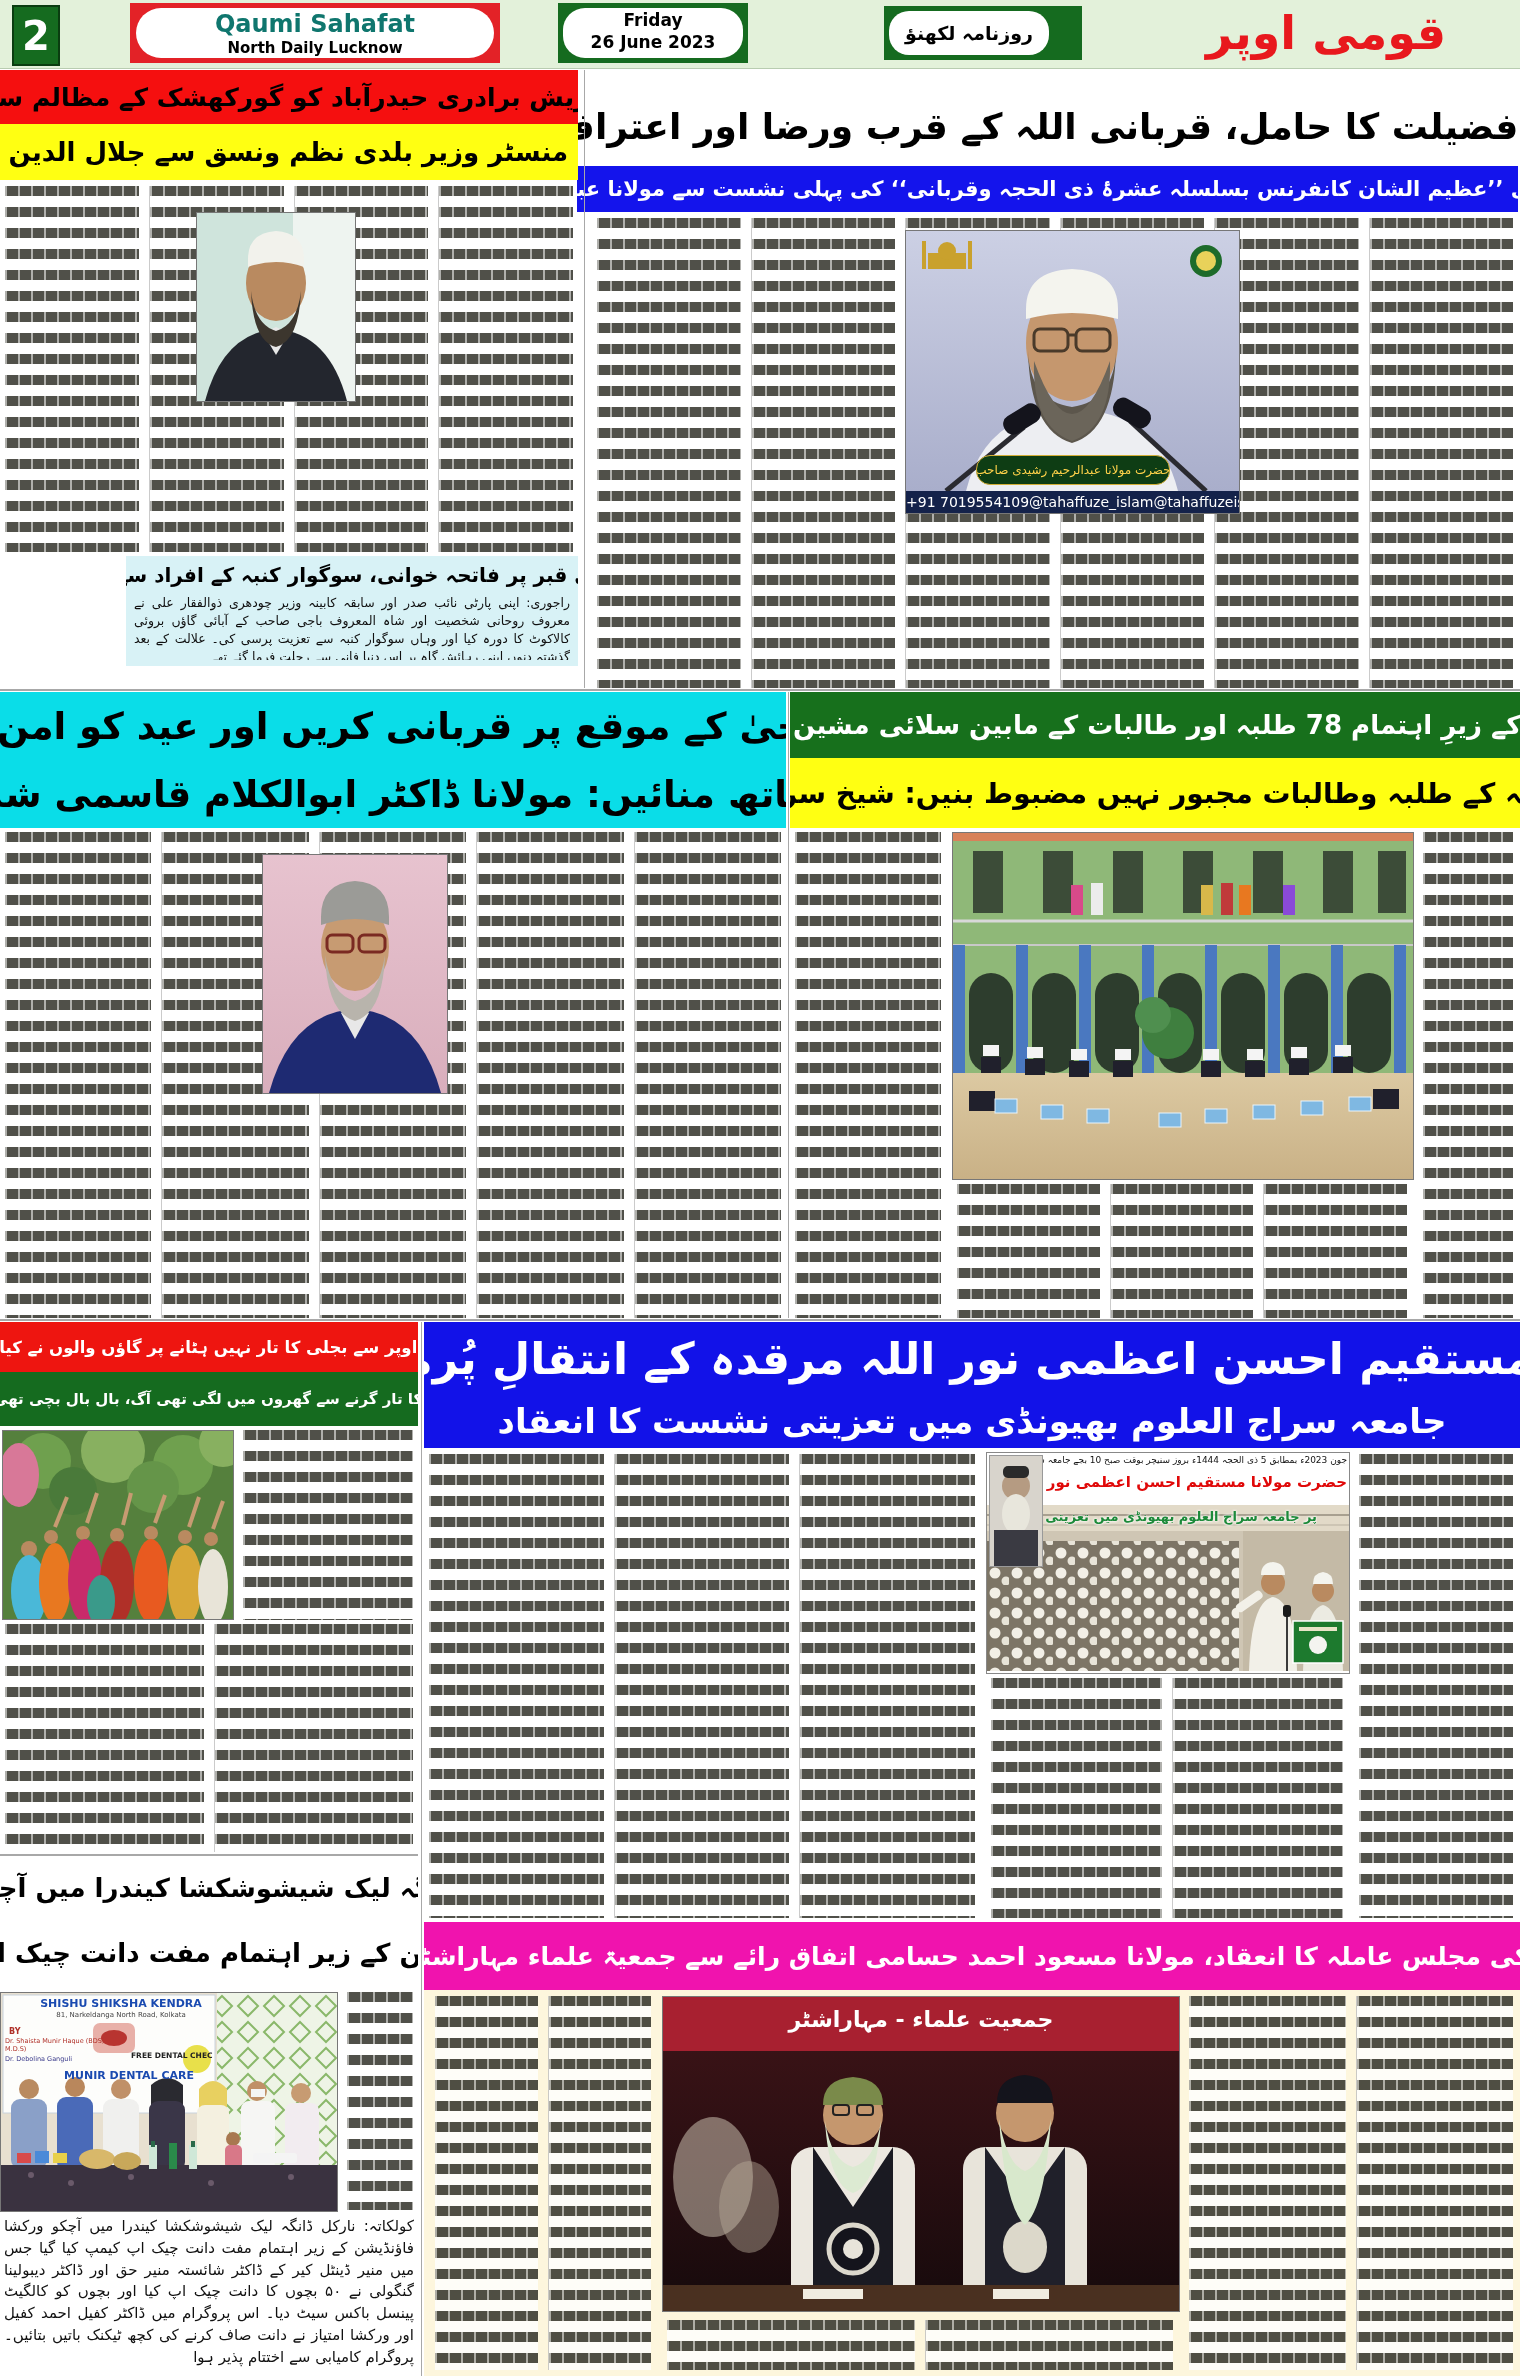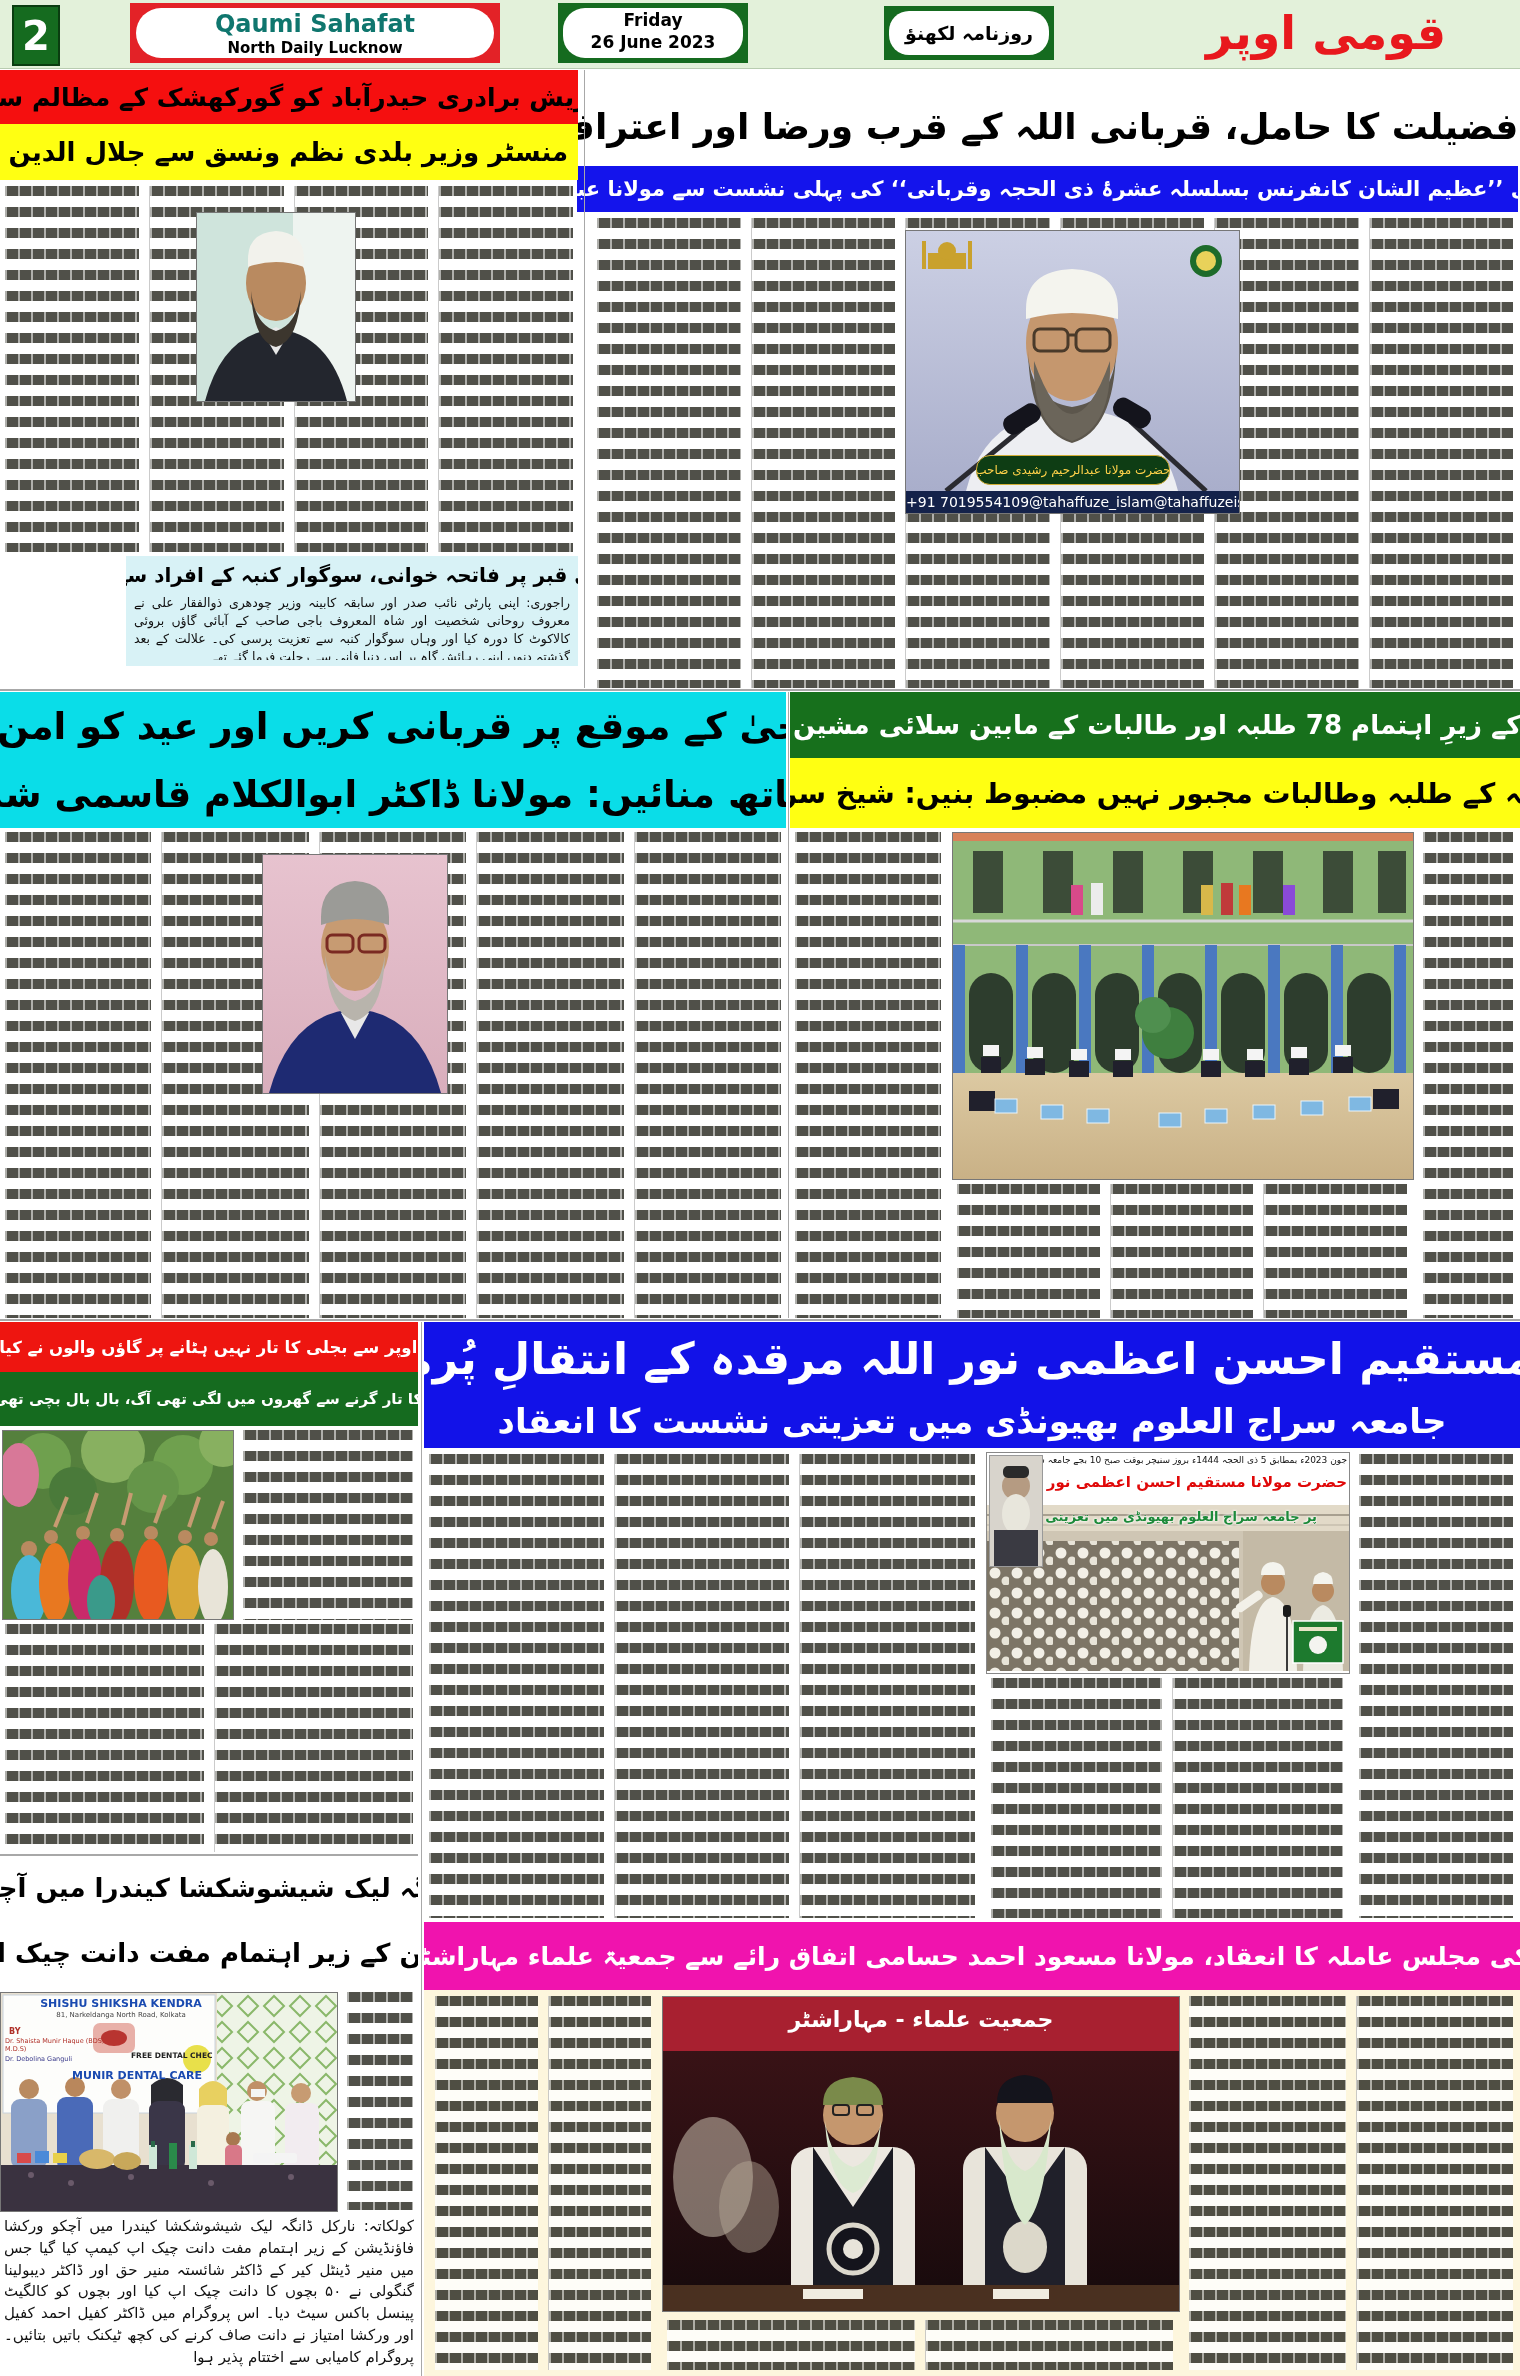--- a/index.html
+++ b/index.html
@@ -38,21 +38,21 @@
         <div style="font-weight:bold;font-size:24px;line-height:32px;color:#0f766e;">Qaumi Sahafat</div>
         <div style="font-weight:bold;font-size:15px;line-height:16px;color:#000;">North Daily Lucknow</div>
       </div>
     </div>
     <div class="abs" style="left:558px;top:3px;width:190px;height:60px;background:#156b1f;">
       <div class="abs" style="left:5px;top:5px;width:180px;height:50px;background:#fff;border-radius:22px;text-align:center;">
         <div style="font-weight:bold;font-size:17px;line-height:24px;color:#000;">Friday</div>
         <div style="font-weight:bold;font-size:17px;line-height:20px;color:#000;">26 June 2023</div>
       </div>
     </div>
-    <div class="abs" style="left:884px;top:6px;width:170px;height:54px;background:#156b1f;">
+    <div class="abs" style="left:884px;top:6px;width:198px;height:54px;background:#156b1f;">
       <div class="abs band urdu" style="left:5px;top:5px;width:160px;height:44px;background:#fff;border-radius:20px;font-size:19px;color:#000;">روزنامہ لکھنؤ</div>
     </div>
     <div class="abs band urdu" style="left:1140px;top:2px;width:372px;height:62px;color:#e8181d;font-size:46px;">قومی اوپر</div>
   </div>
 
   <div class="abs band urdu" style="left:575px;top:90px;width:945px;height:72px;font-size:36px;color:#000;">عشرۂ ذی الحجہ بڑی فضیلت کا حامل، قربانی اللہ کے قرب ورضا اور اعتراف بندگی کا مظہر ہے!</div>
   <div class="abs band urdu" style="left:577px;top:166px;width:941px;height:46px;background:#1414ec;color:#fff;font-size:21px;">مرکز تحفظ اسلام ہند کی ’’عظیم الشان کانفرنس بسلسلہ عشرۂ ذی الحجہ وقربانی‘‘ کی پہلی نشست سے مولانا عبدالرحیم رشیدی کا خطاب</div>
   <div class="abs cols" style="left:592px;top:218px;width:926px;height:470px;">
       <div class="col"></div>
       <div class="col"></div>
@@ -481,21 +481,21 @@
           <rect x="34" y="158" width="14" height="12" fill="#4a8ad8"></rect>
         <rect x="52" y="160" width="14" height="10" fill="#e8d04a"></rect>
         <rect x="252" y="160" width="44" height="10" rx="3" fill="#f4f4f4"></rect>
       </g>
     </svg>
     <div class="overlaytxt" style="left:30px;top:4px;width:180px;font-size:11px;font-weight:bold;color:#1a4ab0;">SHISHU SHIKSHA KENDRA</div>
     <div class="overlaytxt" style="left:30px;top:18px;width:180px;font-size:7px;color:#444;text-align:center;">81, Narkeldanga North Road, Kolkata</div>
     <div class="overlaytxt" style="left:8px;top:34px;width:60px;font-size:8px;font-weight:bold;color:#b03028;text-align:left;">BY</div>
     <div class="overlaytxt" style="left:4px;top:44px;width:100px;font-size:6.5px;color:#b03028;white-space:normal;text-align:left;">Dr. Shaista Munir Haque (BDS, M.D.S)</div>
     <div class="overlaytxt" style="left:4px;top:62px;width:100px;font-size:6.5px;color:#3a3a8a;text-align:left;">Dr. Debolina Ganguli</div>
-    <div class="overlaytxt" style="left:56px;top:76px;width:160px;font-size:11px;font-weight:bold;color:#1a4ab0;">MUNIR DENTAL CARE</div>
+    <div class="overlaytxt" style="left:48px;top:76px;width:160px;font-size:11px;font-weight:bold;color:#1a4ab0;">MUNIR DENTAL CARE</div>
     <div class="overlaytxt" style="left:130px;top:58px;width:82px;font-size:7.5px;font-weight:bold;color:#222;">FREE DENTAL CHECK-UP</div>
   </div>
   <div class="abs cols" style="left:342px;top:1992px;width:76px;height:218px;">
       <div class="col"></div>
     </div>
   <div class="bodytext urdu abs" style="left:4px;top:2216px;width:410px;height:156px;font-size:15px;overflow:hidden;">کولکاتہ: نارکل ڈانگہ لیک شیشوشکشا کیندرا میں آچکو ورکشا فاؤنڈیشن کے زیر اہتمام مفت دانت چیک اپ کیمپ کیا گیا جس میں منیر ڈینٹل کیر کے ڈاکٹر شائستہ منیر حق اور ڈاکٹر دیبولینا گنگولی نے ۵۰ بچوں کا دانت چیک اپ کیا اور بچوں کو کالگیٹ پینسل باکس سیٹ دیا۔ اس پروگرام میں ڈاکٹر کفیل احمد کفیل اور ورکشا امتیاز نے دانت صاف کرنے کی کچھ ٹیکنک باتیں بتائیں۔ پروگرام کامیابی سے اختتام پذیر ہوا</div>
 
 </div>
 
 </body></html>

